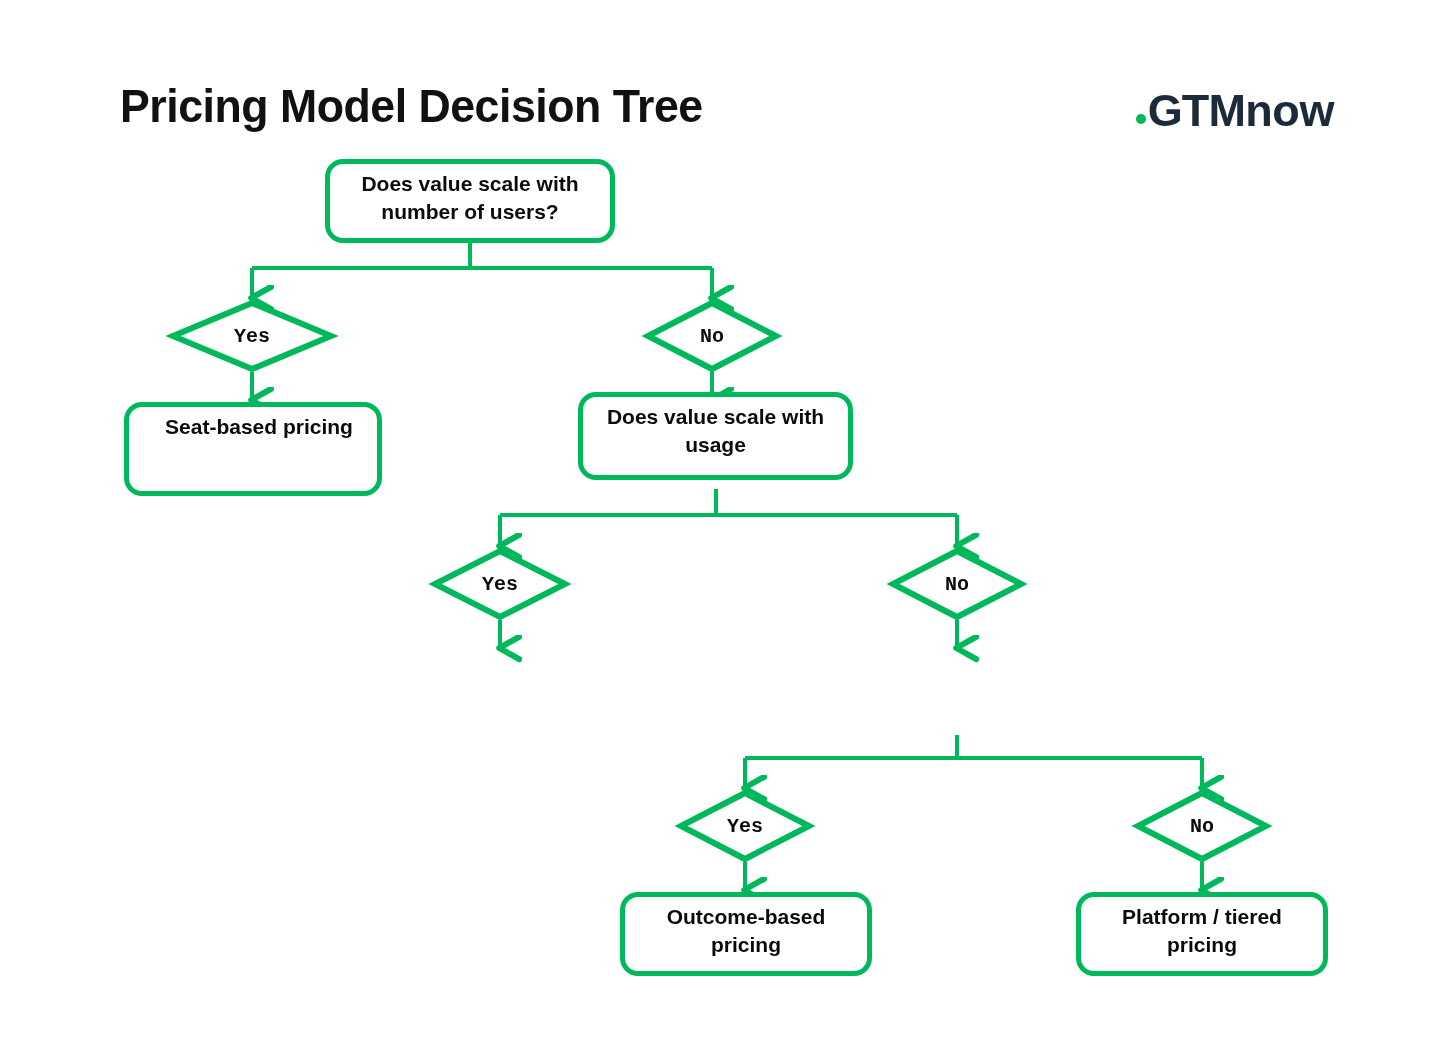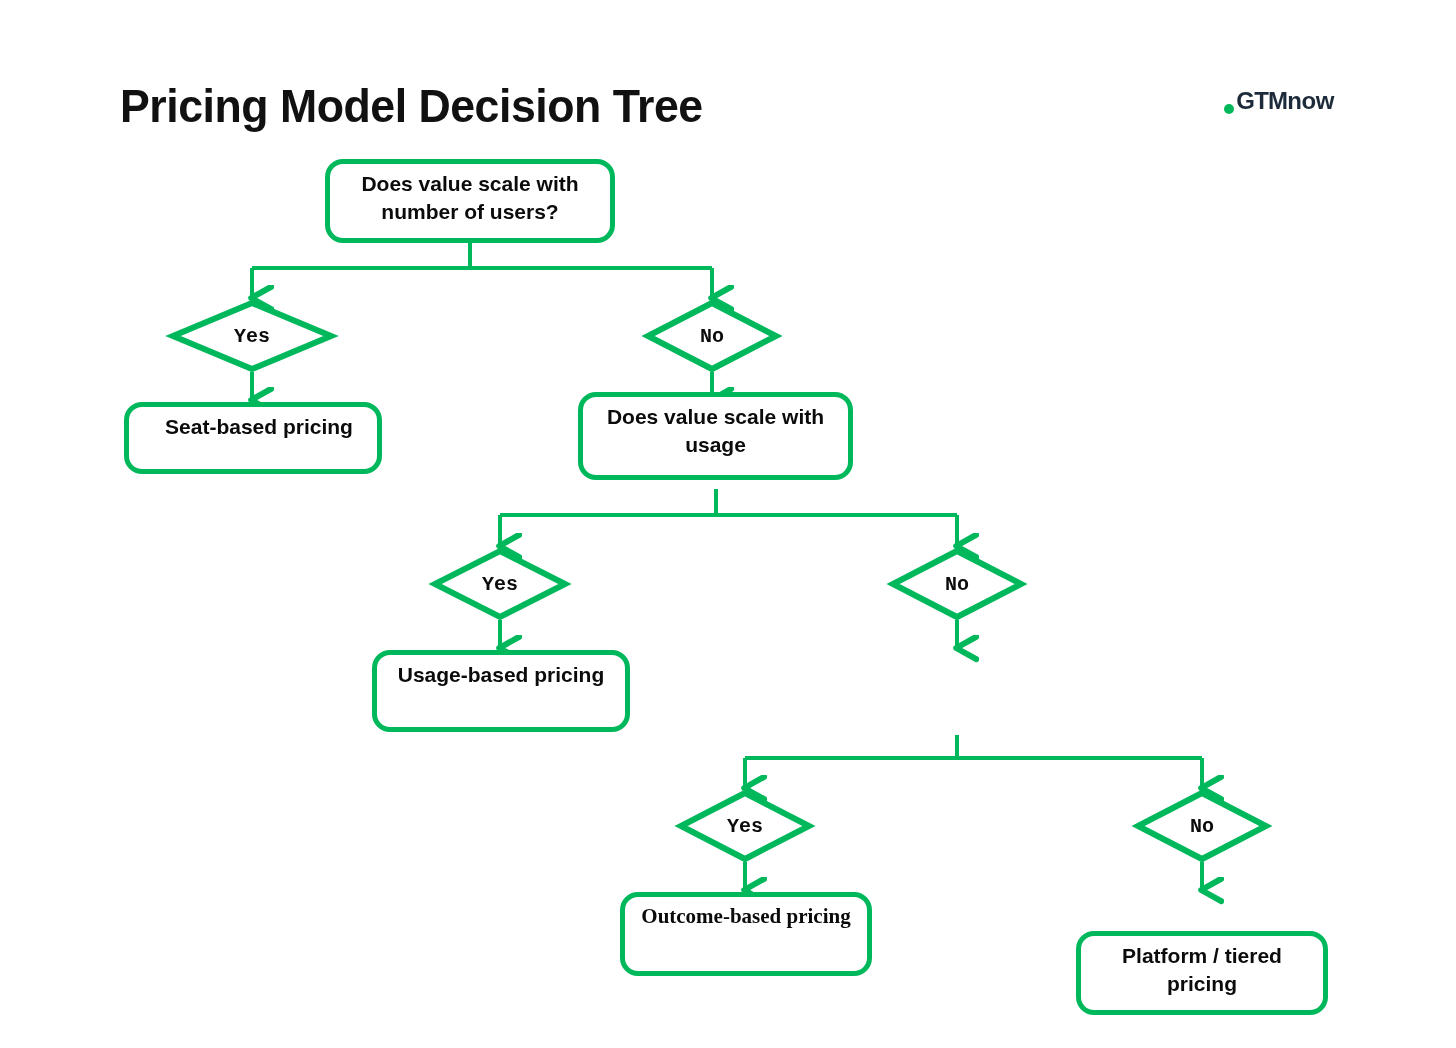--- a/index.html
+++ b/index.html
@@ -32,21 +32,21 @@
     white-space: nowrap;
     transform: scaleX(0.95);
     transform-origin: left center;
   }
   #brand-logo {
     position: absolute;
     right: 122px;
     top: 88px;
     display: flex;
     align-items: center;
-    font-size: 24px;
+    font-size: 45px;
     line-height: 1;
     color: #1c2a3a;
     white-space: nowrap;
   }
   #brand-logo .logo-dot {
     width: 10px;
     height: 10px;
     border-radius: 50%;
     background: #00b85c;
     display: inline-block;
@@ -178,21 +178,21 @@
     <div class="diamond-label">Yes</div>
   </div>
 
   <div class="diamond" style="left:645px; top:300px; width:134px; height:72px;">
     <svg width="134" height="72" viewBox="0 0 134 72" xmlns="http://www.w3.org/2000/svg">
       <polygon points="67,3 131,36 67,69 3,36" fill="#ffffff" stroke="#00b85c" stroke-width="6" stroke-linejoin="miter"></polygon>
     </svg>
     <div class="diamond-label">No</div>
   </div>
 
-  <div class="node" style="left:124px; top:402px; width:258px; height:72px;padding-left:26px;">
+  <div class="node" style="left:124px; top:402px; width:258px; height:94px;padding-left:26px;">
     <span>Seat-based pricing</span>
   </div>
 
   <div class="node" style="left:578px; top:392px; width:275px; height:88px;">
     <span>Does value scale with usage</span>
   </div>
 
   <div class="diamond" style="left:432px; top:548px; width:136px; height:72px;">
     <svg width="136" height="72" viewBox="0 0 136 72" xmlns="http://www.w3.org/2000/svg">
       <polygon points="68,3 133,36 68,69 3,36" fill="#ffffff" stroke="#00b85c" stroke-width="6" stroke-linejoin="miter"></polygon>
@@ -200,40 +200,37 @@
     <div class="diamond-label">Yes</div>
   </div>
 
   <div class="diamond" style="left:890px; top:548px; width:134px; height:72px;">
     <svg width="134" height="72" viewBox="0 0 134 72" xmlns="http://www.w3.org/2000/svg">
       <polygon points="67,3 131,36 67,69 3,36" fill="#ffffff" stroke="#00b85c" stroke-width="6" stroke-linejoin="miter"></polygon>
     </svg>
     <div class="diamond-label">No</div>
   </div>
 
-  <div class="node" style="left:372px; top:650px; width:258px; height:82px;">
-    <span>Usage-based pricing</span>
-  </div>
 
 
   <div class="diamond" style="left:678px; top:790px; width:134px; height:72px;">
     <svg width="134" height="72" viewBox="0 0 134 72" xmlns="http://www.w3.org/2000/svg">
       <polygon points="67,3 131,36 67,69 3,36" fill="#ffffff" stroke="#00b85c" stroke-width="6" stroke-linejoin="miter"></polygon>
     </svg>
     <div class="diamond-label">Yes</div>
   </div>
 
   <div class="diamond" style="left:1135px; top:790px; width:134px; height:72px;">
     <svg width="134" height="72" viewBox="0 0 134 72" xmlns="http://www.w3.org/2000/svg">
       <polygon points="67,3 131,36 67,69 3,36" fill="#ffffff" stroke="#00b85c" stroke-width="6" stroke-linejoin="miter"></polygon>
     </svg>
     <div class="diamond-label">No</div>
   </div>
 
-  <div class="node" style="left:620px; top:892px; width:252px; height:84px;font-family:Liberation Serif, serif;">
+  <div class="node" style="left:620px; top:892px; width:252px; height:84px;">
     <span>Outcome-based pricing</span>
   </div>
 
-  <div class="node" style="left:1076px; top:892px; width:252px; height:84px;margin-top:39px;">
+  <div class="node" style="left:1076px; top:892px; width:252px; height:84px;">
     <span>Platform / tiered pricing</span>
   </div>
 
 </div>
 
 </body></html>

